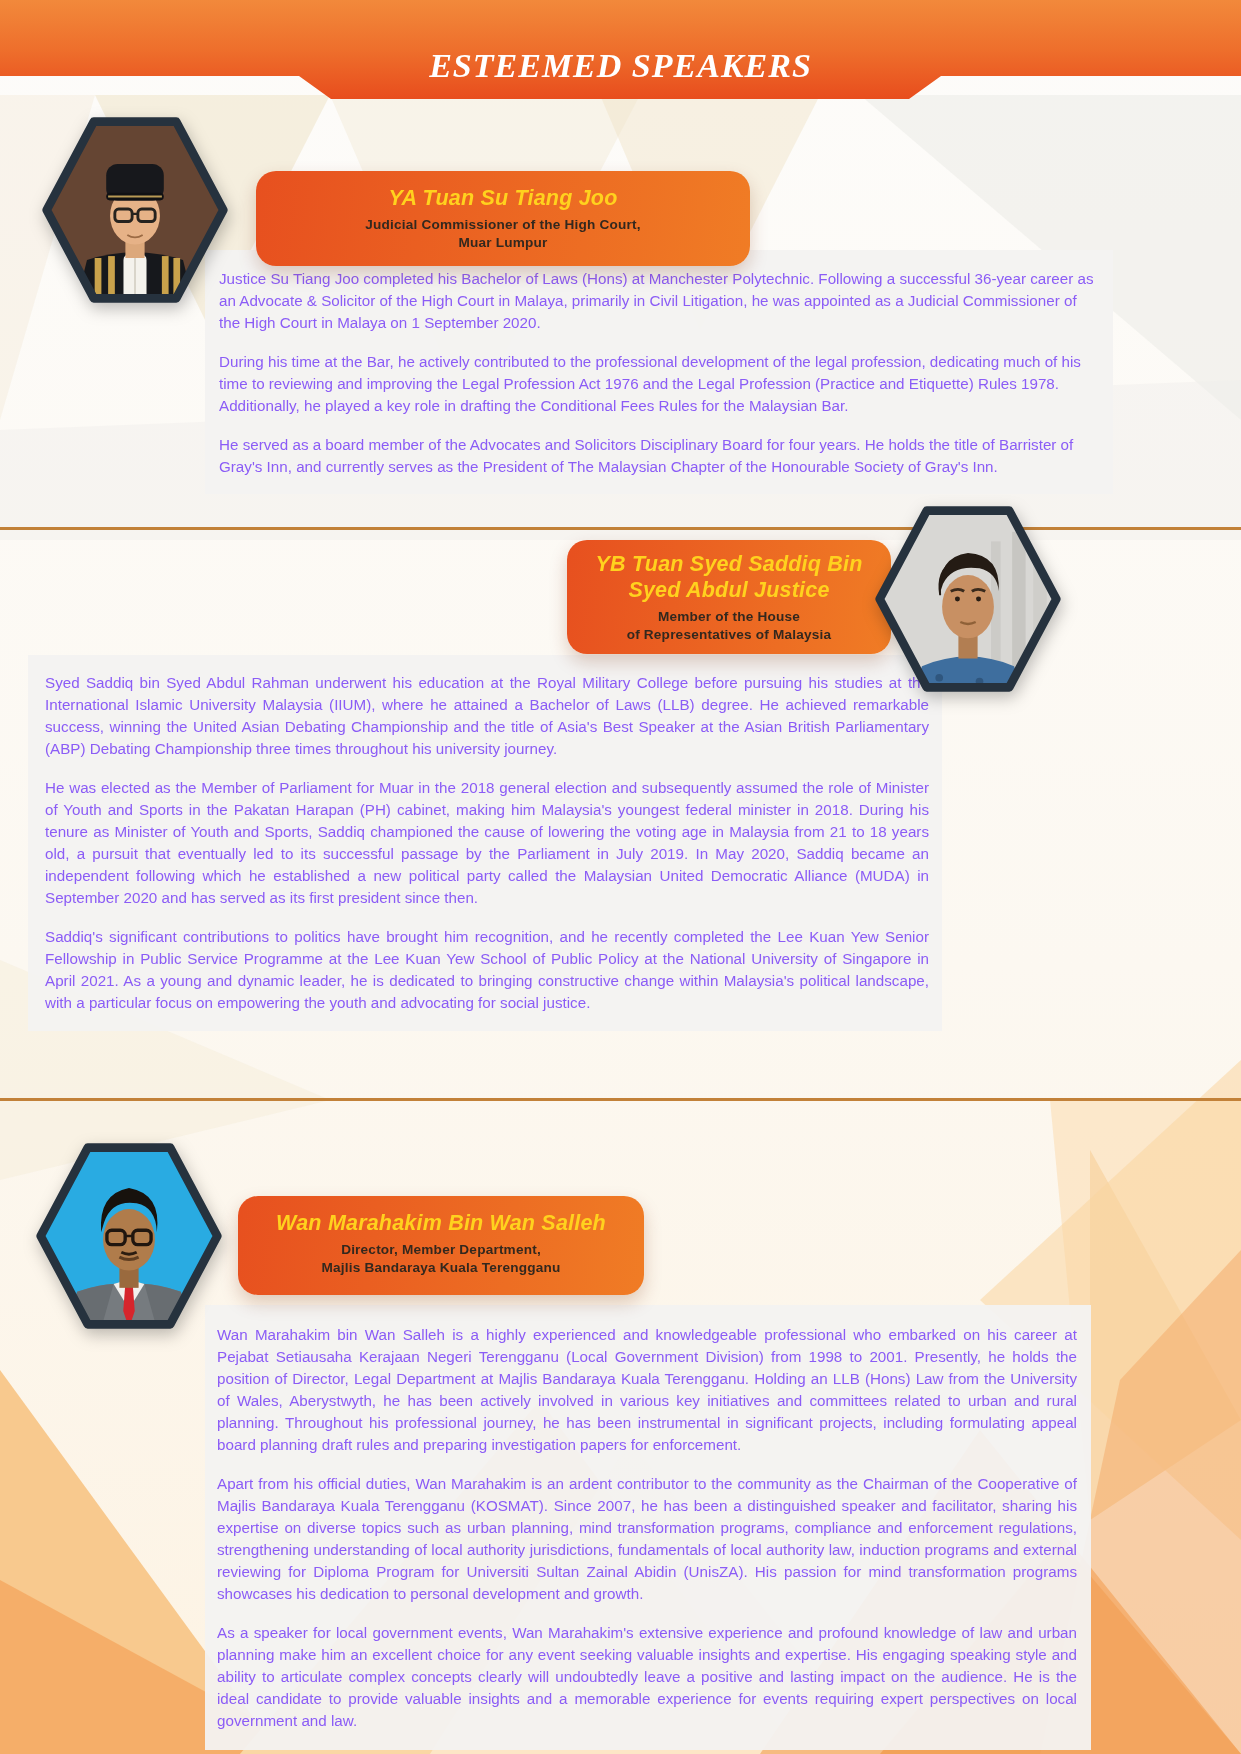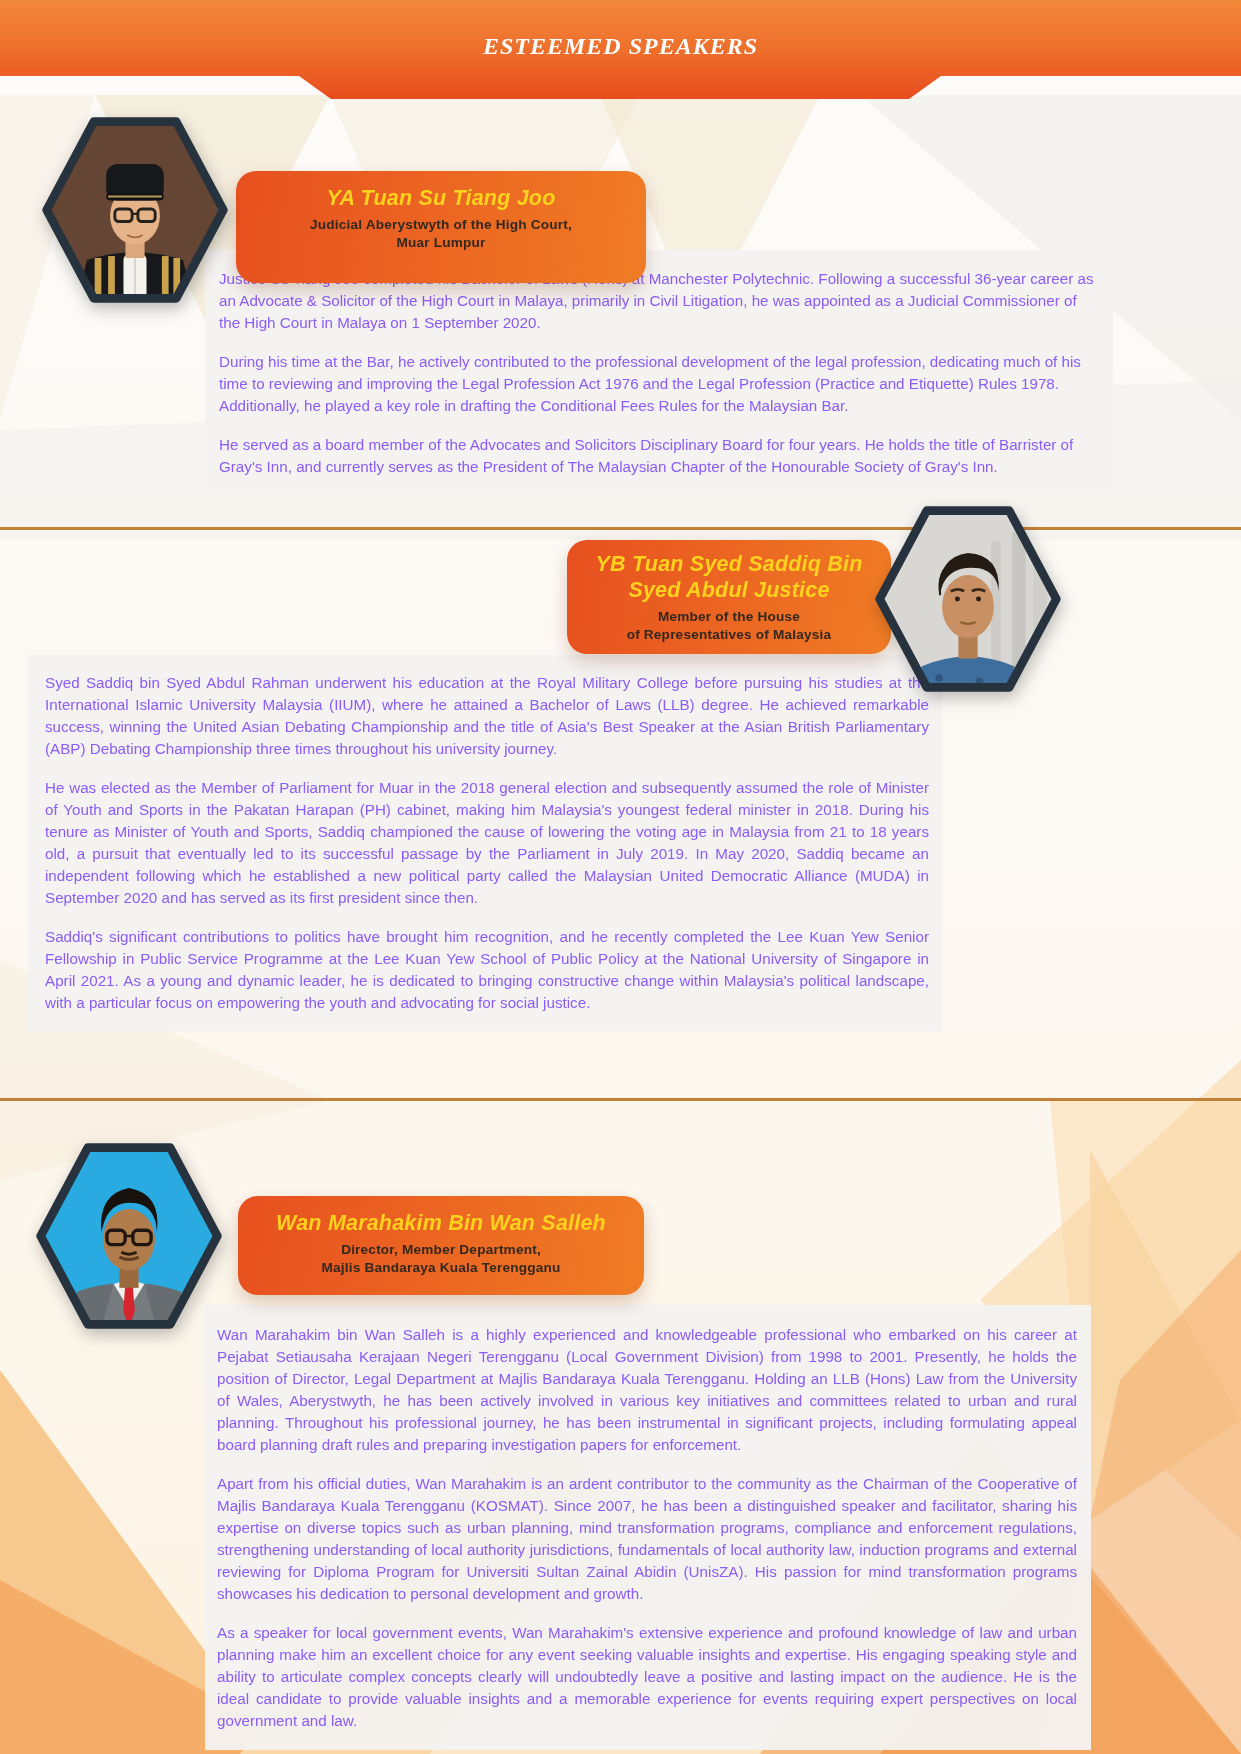--- a/index.html
+++ b/index.html
@@ -3,23 +3,23 @@
 <meta charset="utf-8">
 <style>
   html,body{margin:0;padding:0;}
   body{font-family:"Liberation Sans","DejaVu Sans",sans-serif;background:#ffffff;}
   #page{position:relative;width:1241px;height:1754px;margin:0 auto;overflow:hidden;background:linear-gradient(180deg,#FDFCFA 0%,#FCF8F1 55%,#FDF3E3 100%);}
   #bg-decor{position:absolute;inset:0;z-index:0;}
   
   .header-band{position:absolute;top:0;left:0;width:1241px;height:99px;z-index:3;
     background:linear-gradient(180deg,#F2893B 0%,#EE6F2C 50%,#E84D1D 100%);
     clip-path:polygon(0 0,1241px 0,1241px 76px,941px 76px,909px 99px,331px 99px,299px 76px,0 76px);}
-  .header-title{position:absolute;top:33px;left:0;right:0;text-align:center;
+  .header-title{position:absolute;top:47px;left:0;right:0;text-align:center;
     font-family:"Liberation Serif","DejaVu Serif",serif;font-style:italic;font-weight:700;
-    font-size:24px;letter-spacing:1px;color:#ffffff;z-index:4;}
+    font-size:34px;letter-spacing:1px;color:#ffffff;z-index:4;}
   
   .banner{position:absolute;z-index:2;border-radius:20px;
     background:linear-gradient(97deg,#E7501F 0%,#F07C25 100%);
     box-shadow:0 8px 18px rgba(120,40,0,0.22);text-align:center;}
   .banner-name{font-style:italic;font-weight:700;color:#FFD21E;font-size:21.5px;line-height:26px;letter-spacing:.2px;}
   .banner-role{font-weight:700;color:#33281E;font-size:13.6px;line-height:17.5px;margin-top:5px;letter-spacing:.2px;}
   
   .hexwrap{position:absolute;z-index:5;width:194px;height:192px;filter:drop-shadow(2px 6px 8px rgba(0,0,0,0.25));}
   .hexwrap svg{width:100%;height:100%;display:block;}
   
@@ -56,24 +56,24 @@
 
   <div class="header-band"></div>
   <div class="header-title">ESTEEMED SPEAKERS</div>
 
   <div class="panel" style="left:205px;top:250px;width:880px;padding:18px 14px 16px 14px;">
     <p>Justice Su Tiang Joo completed his Bachelor of Laws (Hons) at Manchester Polytechnic. Following a successful 36-year career as an Advocate &amp; Solicitor of the High Court in Malaya, primarily in Civil Litigation, he was appointed as a Judicial Commissioner of the High Court in Malaya on 1 September 2020.</p>
     <p>During his time at the Bar, he actively contributed to the professional development of the legal profession, dedicating much of his time to reviewing and improving the Legal Profession Act 1976 and the Legal Profession (Practice and Etiquette) Rules 1978. Additionally, he played a key role in drafting the Conditional Fees Rules for the Malaysian Bar.</p>
     <p>He served as a board member of the Advocates and Solicitors Disciplinary Board for four years. He holds the title of Barrister of Gray's Inn, and currently serves as the President of The Malaysian Chapter of the Honourable Society of Gray's Inn.</p>
   </div>
 
-  <div class="banner" style="left:236px;top:171px;width:410px;padding:14px 16px 32px 16px;box-sizing:border-box;">
+  <div class="banner" style="left:256px;top:171px;width:494px;padding:14px 16px 15px 16px;box-sizing:border-box;">
     <div class="banner-name">YA Tuan Su Tiang Joo</div>
     <div class="banner-role">
-      <div>Judicial Aberystwyth of the High Court,</div>
+      <div>Judicial Commissioner of the High Court,</div>
       <div>Muar Lumpur</div>
     </div>
   </div>
 
   <div class="hexwrap" style="left:38px;top:114px;">
     <svg viewBox="0 0 200 200">
       <defs>
           <clipPath id="hex1">
             <polygon points="57,8 143,8 192,100 143,192 57,192 8,100"></polygon>
           </clipPath>

